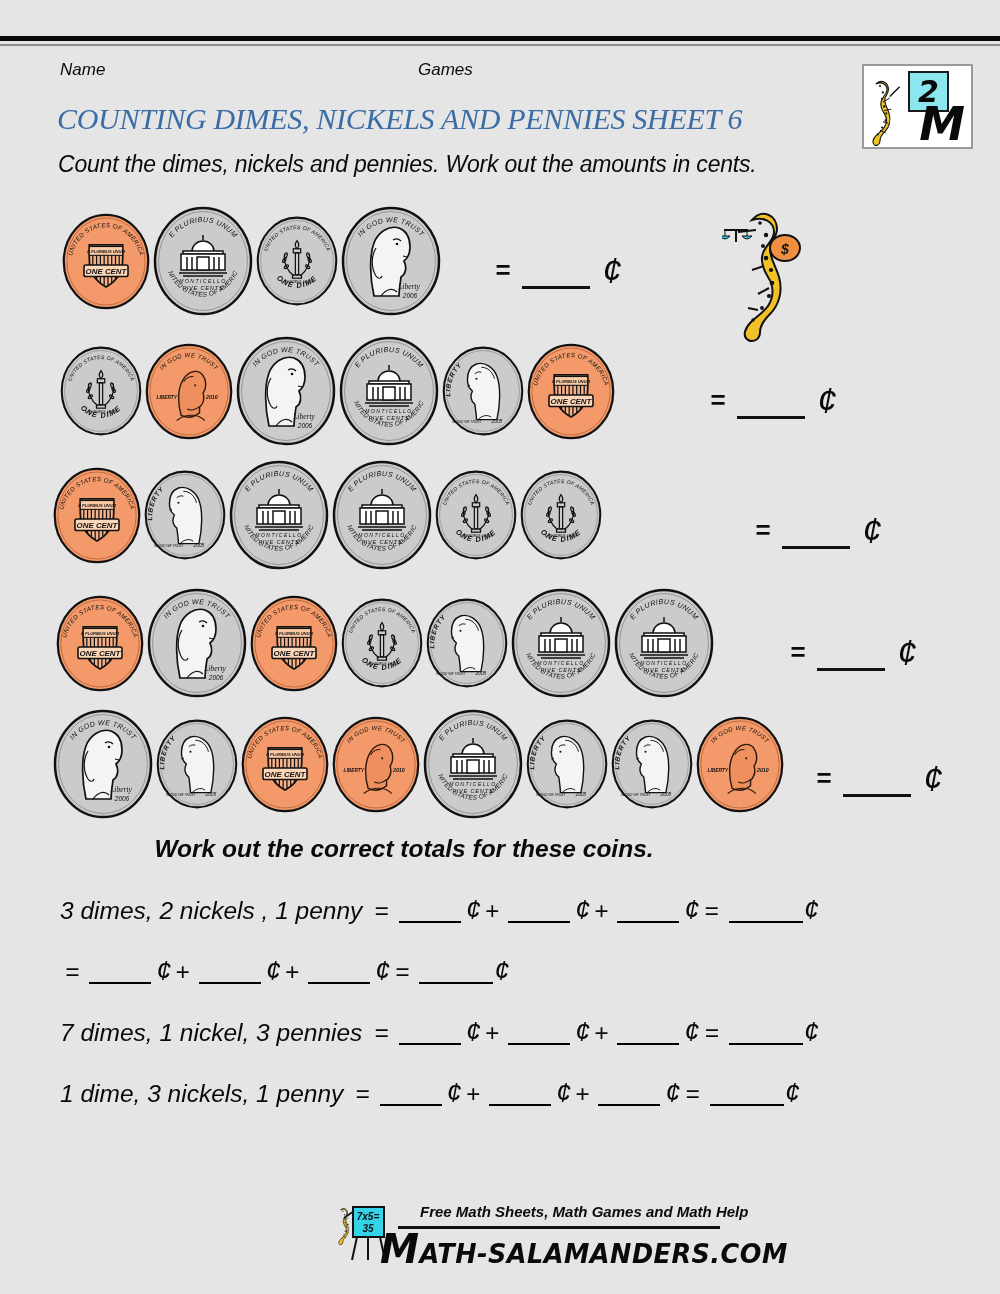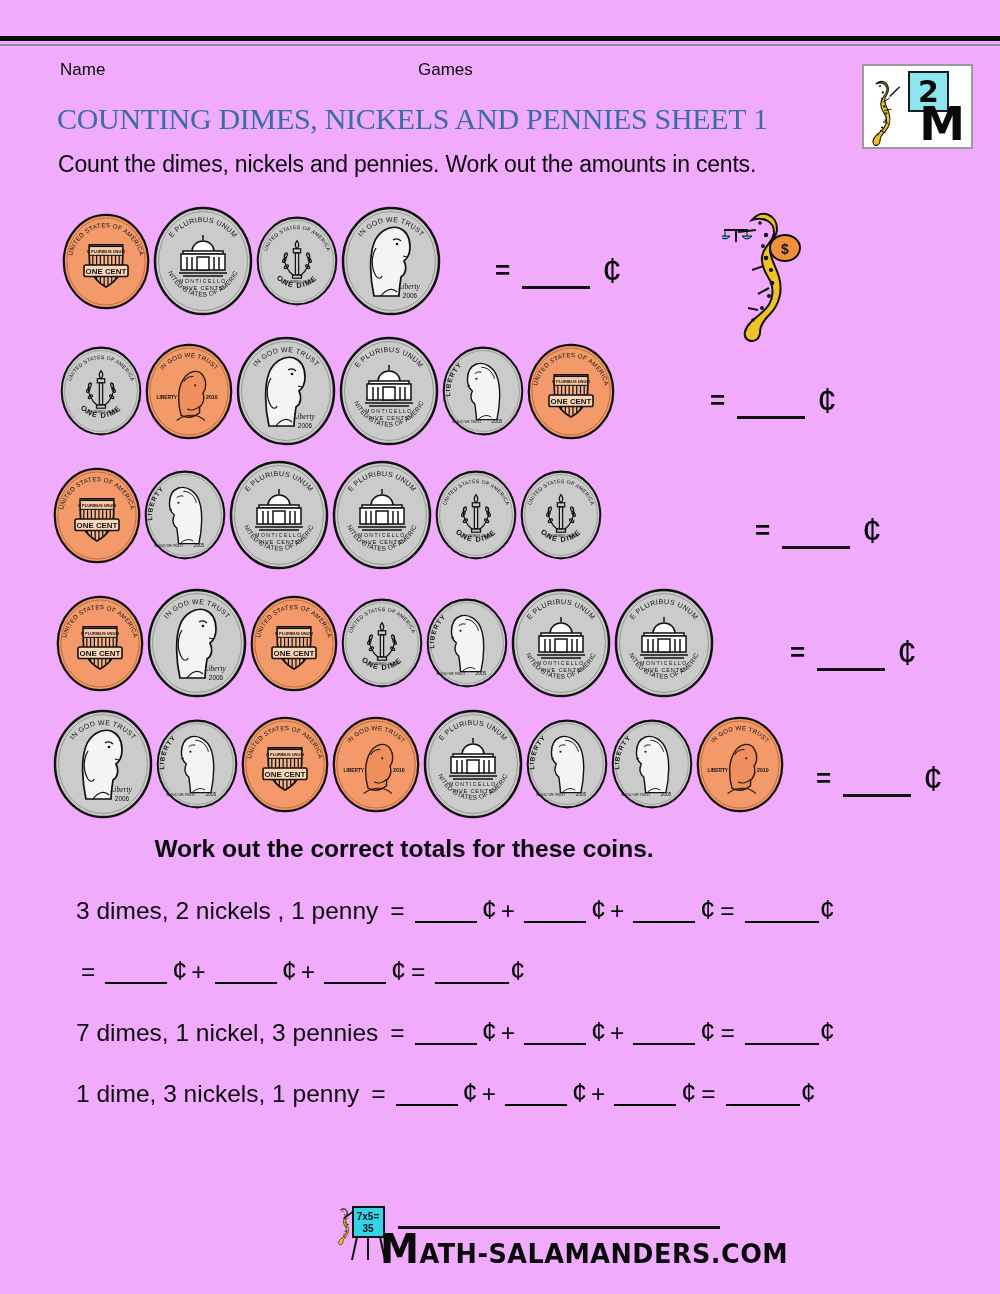--- a/index.html
+++ b/index.html
@@ -1,19 +1,19 @@
 <!DOCTYPE html>
 <html><head>
 <meta charset="utf-8">
 <style>
   * { margin:0; padding:0; box-sizing:border-box; }
   body { background:#fff; }
   .sheet {
-    position:relative; width:1000px; height:1294px; background:#f0abfc;
-    font-family:"Liberation Sans", sans-serif; color:#0a0a0a; overflow:hidden;
+    position:relative; width:1000px; height:1294px; background:#e5e5e5;
+    font-family:"Liberation Sans", sans-serif; color:#0a0a0a; overflow:hidden;font-style:italic;
   }
   .top-rule  { position:absolute; left:0; top:36px; width:100%; height:5px; background:#0a0a0a; }
   .top-rule2 { position:absolute; left:0; top:44px; width:100%; height:2px; background:#8f8f8f; }
 
   .field-label { position:absolute; top:60px; font-size:17px; }
   .name-label { left:60px; }
   .date-label { left:418px; }
 
   .badge { position:absolute; left:862px; top:64px; width:111px; height:85px;
            border:2px solid #9a9a9a; background:#fff; }
@@ -43,21 +43,21 @@
   .ans-0 { left:495px; top:248px; }
   .ans-1 { left:710px; top:378px; }
   .ans-2 { left:755px; top:508px; }
   .ans-3 { left:790px; top:630px; }
   .ans-4 { left:816px; top:756px; }
 
   .mascot { position:absolute; left:722px; top:208px; }
 
   .section-heading { position:absolute; left:0; top:835px; width:808px; text-align:center; font-size:24.5px; }
 
-  .problems { position:absolute; left:76px; top:880px; width:920px; }
+  .problems { position:absolute; left:60px; top:880px; width:920px; }
   .problem-row { display:flex; align-items:center; height:61px; font-size:24.5px; white-space:nowrap; }
   .problem-row .p-label { margin-right:7px; }
   .problem-row .p-eq    { margin:0 5px; }
   .problem-row .p-plus  { margin:0 4px; }
   .problem-row .p-blank { width:62px; height:0; border-bottom:2.5px solid #000;
                           transform:translateY(11px); margin:0 5px; }
   .problem-row .p-blank.last { width:74px; margin-right:1px; }
   .problem-row .p-cent  { font-size:27px; }
 
   .footer-logo    { position:absolute; left:322px; top:1204px; }
@@ -211,21 +211,21 @@
 
   <div class="badge">
     <svg class="badge-sala" width="42" height="72" viewBox="0 0 60 100">
       <use href="#sym-salamander"></use>
       <path d="M34,28 L48,14" stroke="#111" stroke-width="2"></path>
     </svg>
     <div class="badge-num">2</div>
     <div class="badge-m">M</div>
   </div>
 
-  <h1 class="page-title">COUNTING DIMES, NICKELS AND PENNIES SHEET 1</h1>
+  <h1 class="page-title">COUNTING DIMES, NICKELS AND PENNIES SHEET 6</h1>
   <p class="instruction">Count the dimes, nickels and pennies. Work out the amounts in cents.</p>
 
   <div class="coin-row row-0">
       <svg viewBox="0 0 100 110" width="88" height="97">
         <use href="#sym-penny_tails"></use>
       </svg>
       <svg viewBox="0 0 100 110" width="100" height="110">
         <use href="#sym-nickel_tails"></use>
       </svg>
       <svg viewBox="0 0 100 110" width="82" height="90">
@@ -445,19 +445,20 @@
   <svg class="footer-logo" width="80" height="64" viewBox="0 0 80 64">
     <g transform="translate(0,2) scale(0.62)">
         <use href="#sym-salamander"></use>
       </g>
     <path d="M22,14 L32,7" stroke="#111" stroke-width="1.6"></path>
     <rect x="31" y="3" width="31" height="30" fill="#35d3e8" stroke="#111" stroke-width="2"></rect>
     <text x="46" y="16" font-size="10" font-weight="bold" text-anchor="middle">7x5=</text>
     <text x="46" y="28" font-size="10" font-weight="bold" text-anchor="middle">35</text>
     <path d="M35,33 L30,56 M58,33 L63,56 M46,33 L46,56" stroke="#111" stroke-width="2" fill="none"></path>
   </svg>
+  <div class="footer-tagline">Free Math Sheets, Math Games and Math Help</div>
   <div class="footer-line"></div>
   <div class="footer-wordmark">
     <span class="big-m">M</span>
     <span>ath-Salamanders.com</span>
   </div>
 
 </div>
 
 </body></html>

